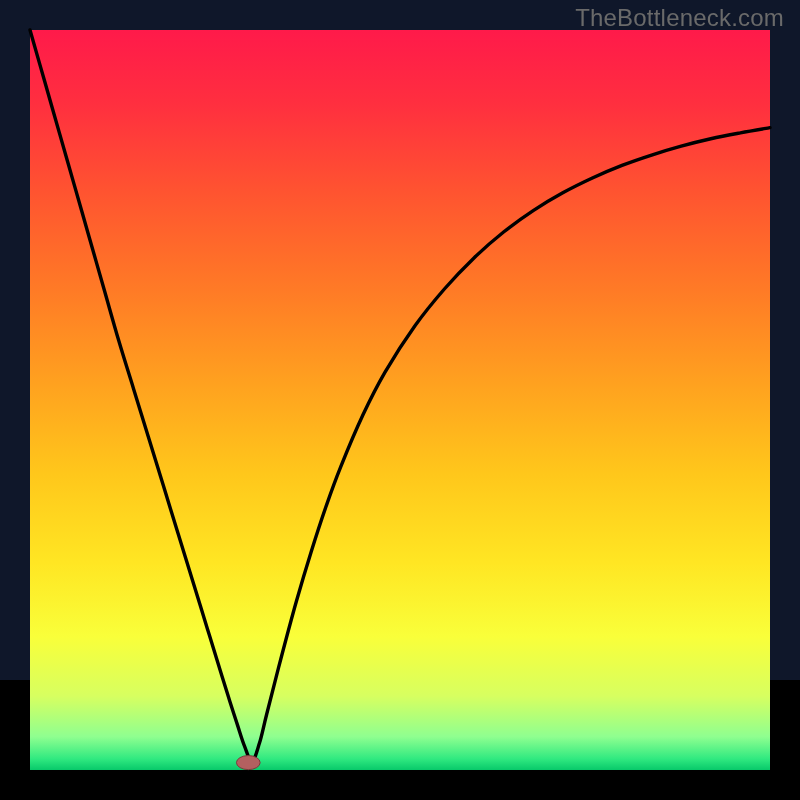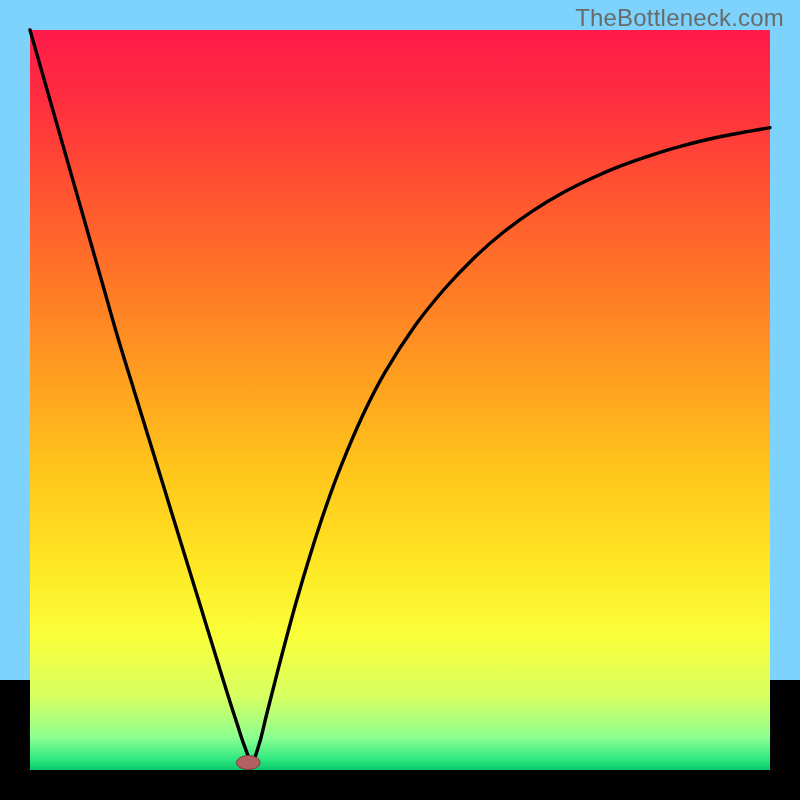--- a/index.html
+++ b/index.html
@@ -8,21 +8,21 @@
     width: 800px;
     height: 800px;
     background: #000;
     overflow: hidden;
     font-family: Arial, Helvetica, sans-serif;
   }
   .stage {
     position: relative;
     width: 800px;
     height: 680px;
-    background: #7dd3fc;
+    background: #0f172a;
   }
   .watermark {
     position: absolute;
     top: 4px;
     right: 16px;
     color: #6a6a6a;
     font-size: 24px;
     font-weight: 500;
     letter-spacing: 0.2px;
     user-select: none;

